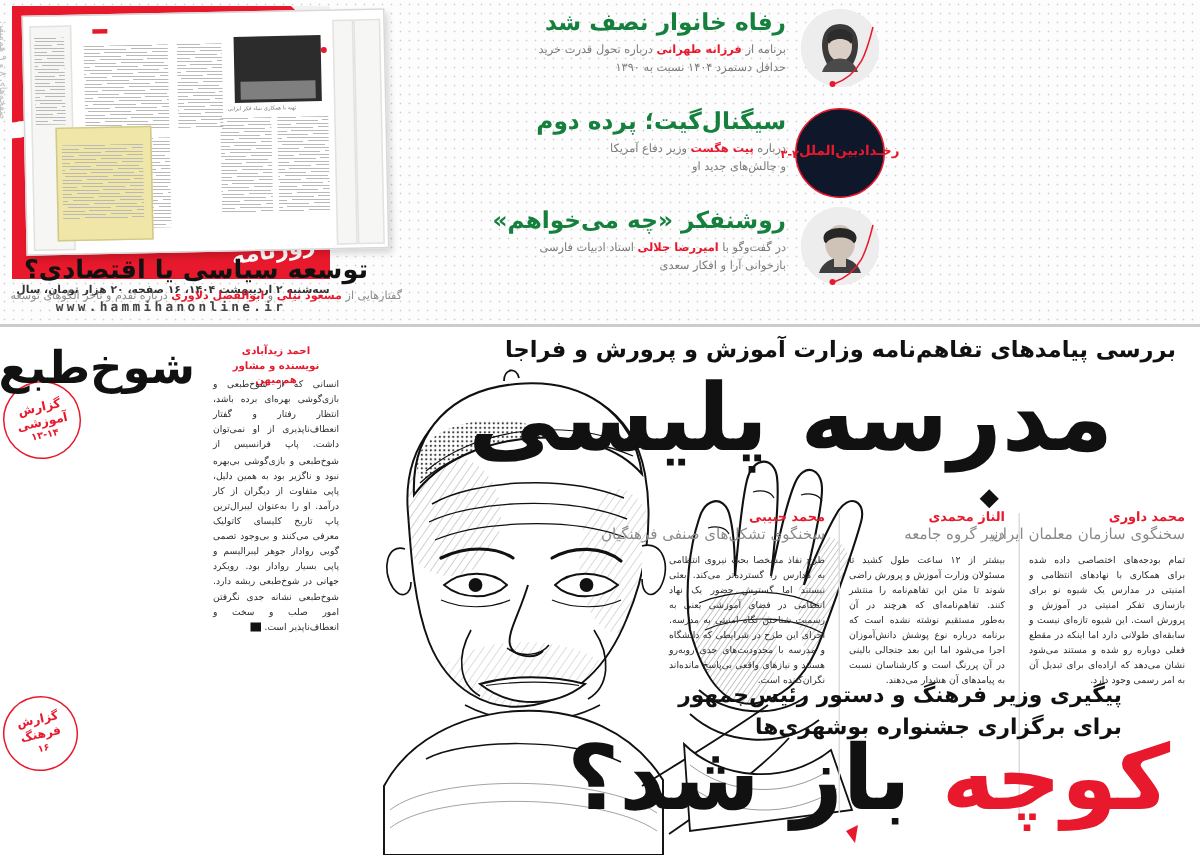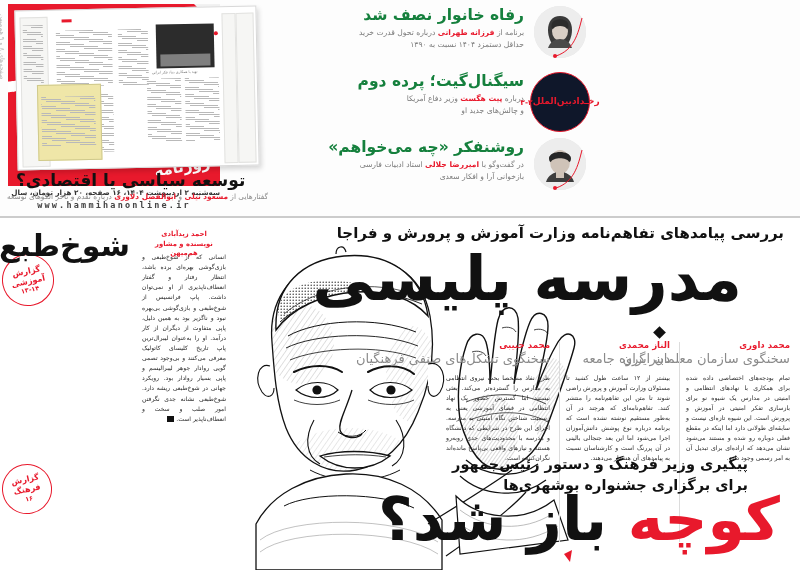--- a/index.html
+++ b/index.html
@@ -144,21 +144,21 @@
     display:flex;flex-direction:column;align-items:center;justify-content:center;
     font-size:8.2px;font-weight:bold;line-height:1.25;text-align:center;
     transform:rotate(-12deg);
   }
   .badge-edu .bnum{font-size:6.5px;}
 
   
   .cols{position:absolute;right:10px;top:122px;width:350px;height:230px;}
   .col{position:absolute;top:0;width:104px;}
   .col .cname{color:#e8192c;font-size:8.6px;font-weight:bold;text-align:right;white-space:nowrap;}
-  .col .crole{color:#8a8a8a;font-size:13px;text-align:right;margin-top:1px;white-space:nowrap;}
+  .col .crole{color:#8a8a8a;font-size:10px;text-align:right;margin-top:1px;white-space:nowrap;}
   .col .cbody{
     margin-top:7px;text-align:justify;color:#2a2a2a;
     font-size:6.2px;line-height:1.62;
   }
   .col-divider{position:absolute;top:2px;width:1px;background:#dcdcdc;}
 
   
   .diamond{
     position:absolute;width:9px;height:9px;background:#111;
     transform:rotate(45deg);

